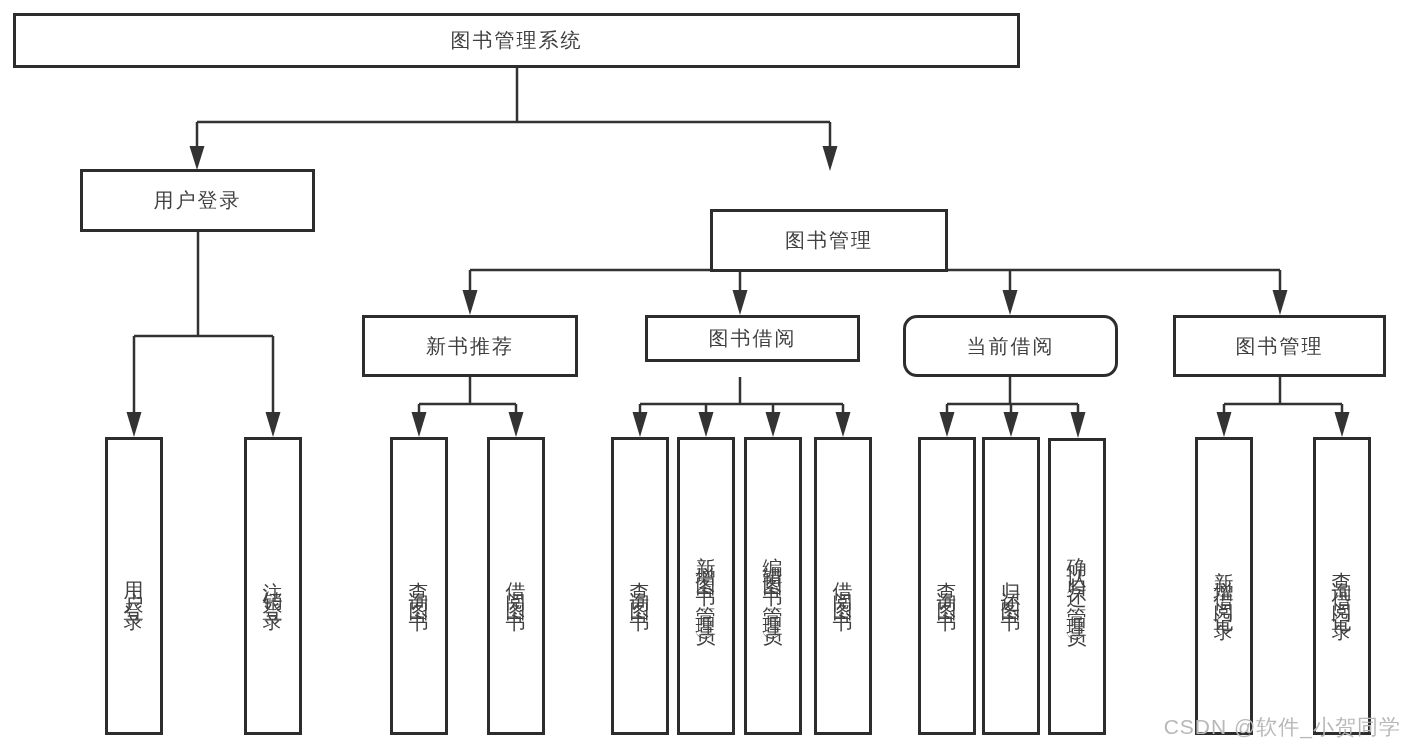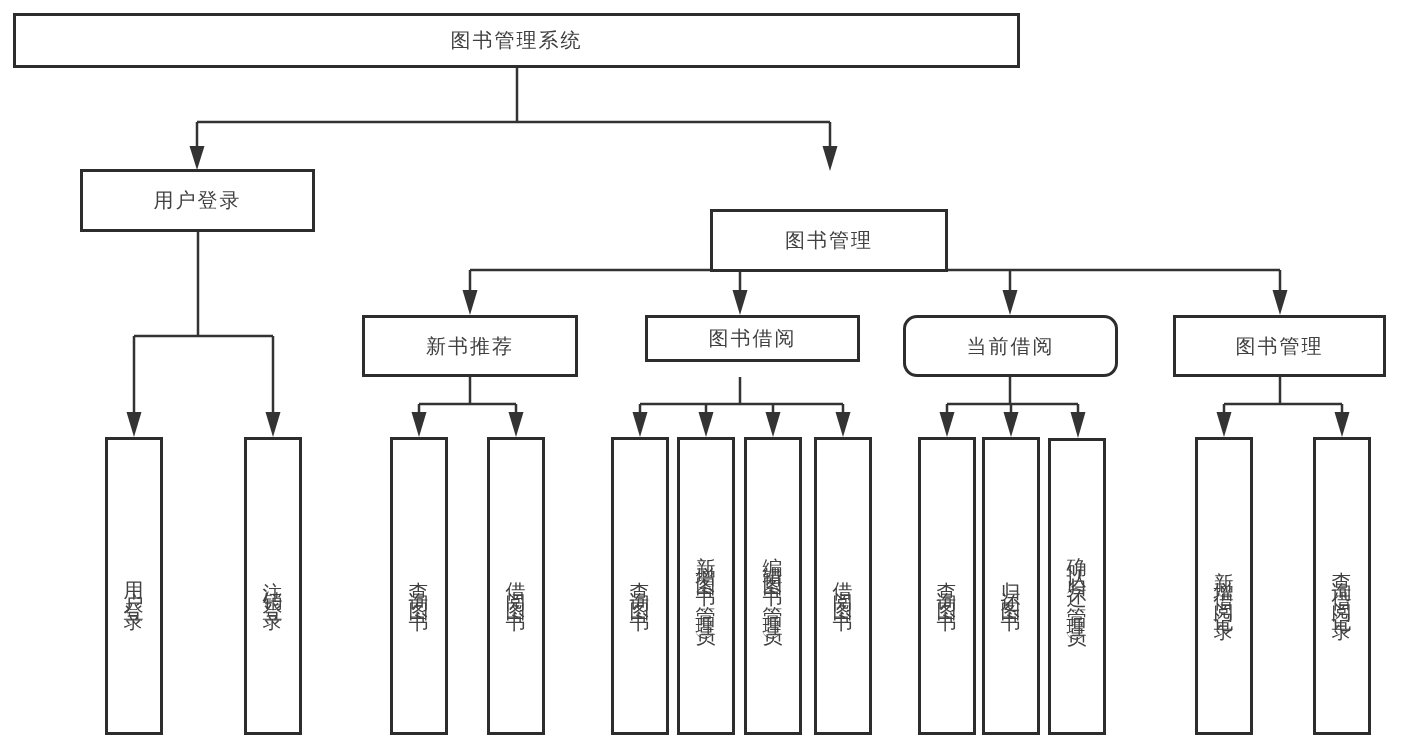--- a/index.html
+++ b/index.html
@@ -163,14 +163,15 @@
     <span class="vtext">确认归还（管理员）</span>
   </div>
 
   <div class="node leaf" style="left:1195px; top:437px; width:58px; height:298px;">
     <span class="vtext">新增借阅记录</span>
   </div>
   <div class="node leaf" style="left:1313px; top:437px; width:58px; height:298px;">
     <span class="vtext">查询借阅记录</span>
   </div>
 
+  <div id="watermark">CSDN @软件_小贺同学</div>
 
 </div>
 
 </body></html>

